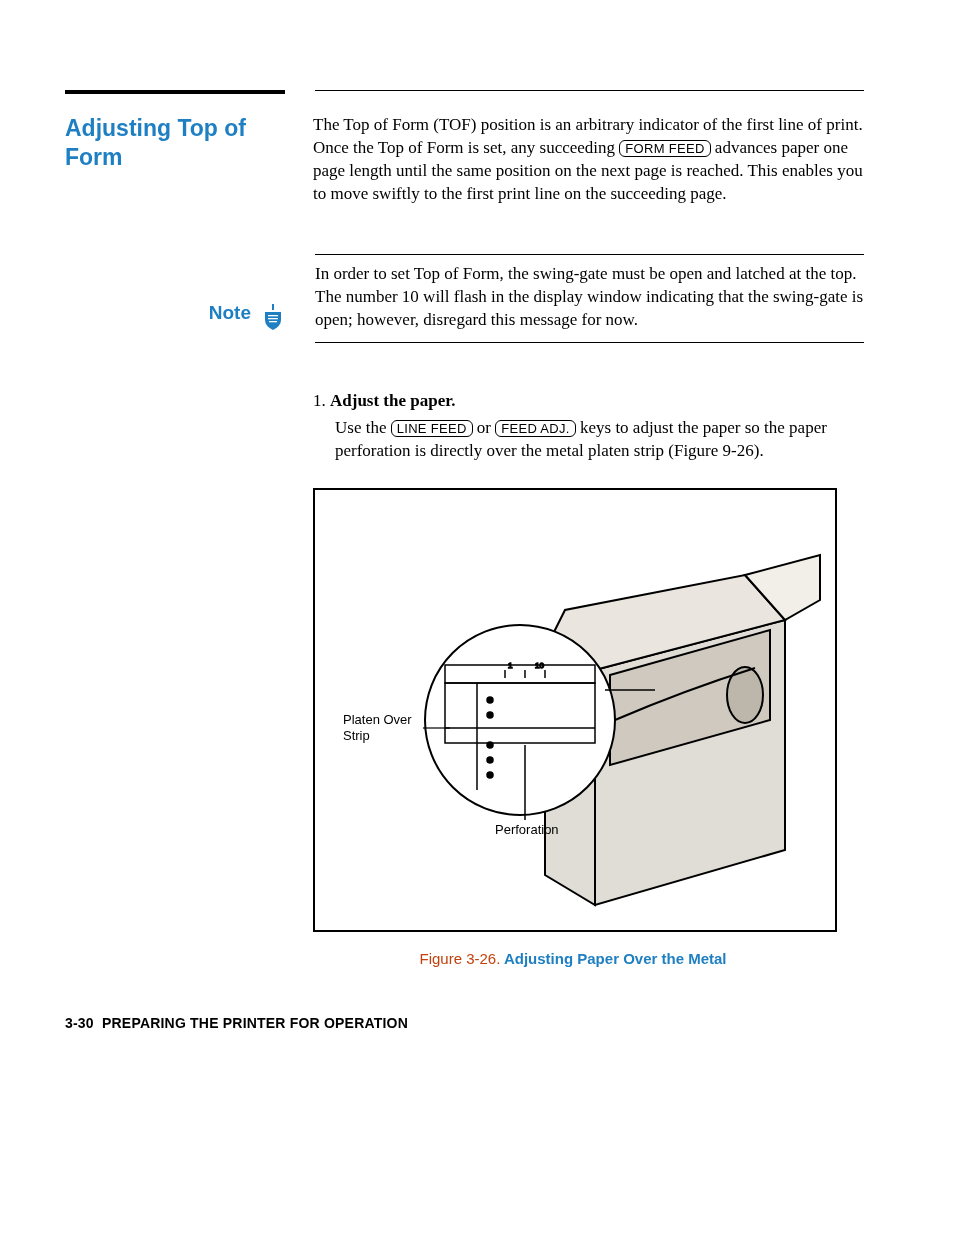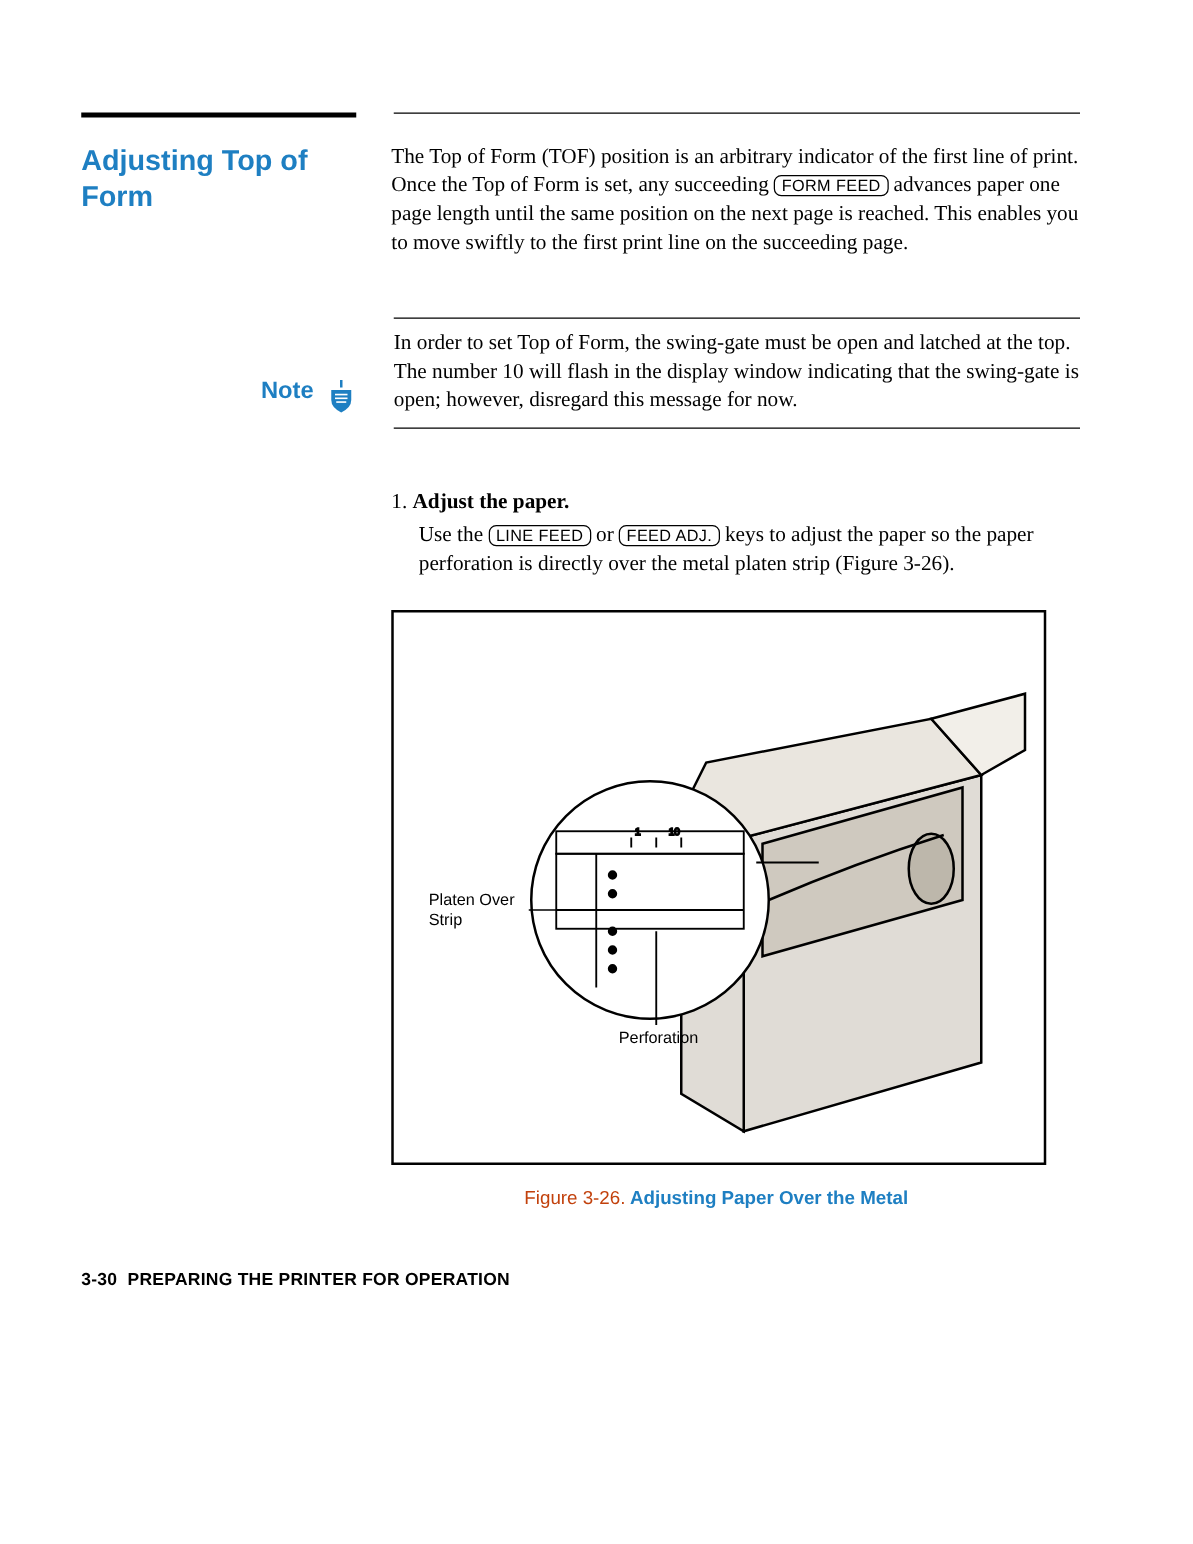--- a/index.html
+++ b/index.html
@@ -200,21 +200,21 @@
     </div>
   </div>
 
   <div class="content-row steps">
     <div class="left-col"></div>
     <div class="right-col">
       <div>
         <span class="step-num">1.</span>
         <span class="step-title">Adjust the paper.</span>
         <div class="step-body">
-          <span>Use the </span><span class="keycap">LINE FEED</span><span> or </span><span class="keycap">FEED ADJ.</span><span> keys to adjust the paper so the paper perforation is directly over the metal platen strip (Figure 3-26).</span>
+          <span>Use the </span><span class="keycap">LINE FEED</span><span> or </span><span class="keycap">FEED ADJ.</span><span> keys to adjust the paper so the paper perforation is directly over the metal platen strip (Figure 9-26).</span>
         </div>
       </div>
 
       <div class="figure-box">
         <svg viewBox="0 0 520 440" width="520" height="440">
 
           <g stroke="#000" stroke-width="2" fill="#e0dcd6">
 
             <polygon points="280,180 470,130 470,360 280,415"></polygon>
 

